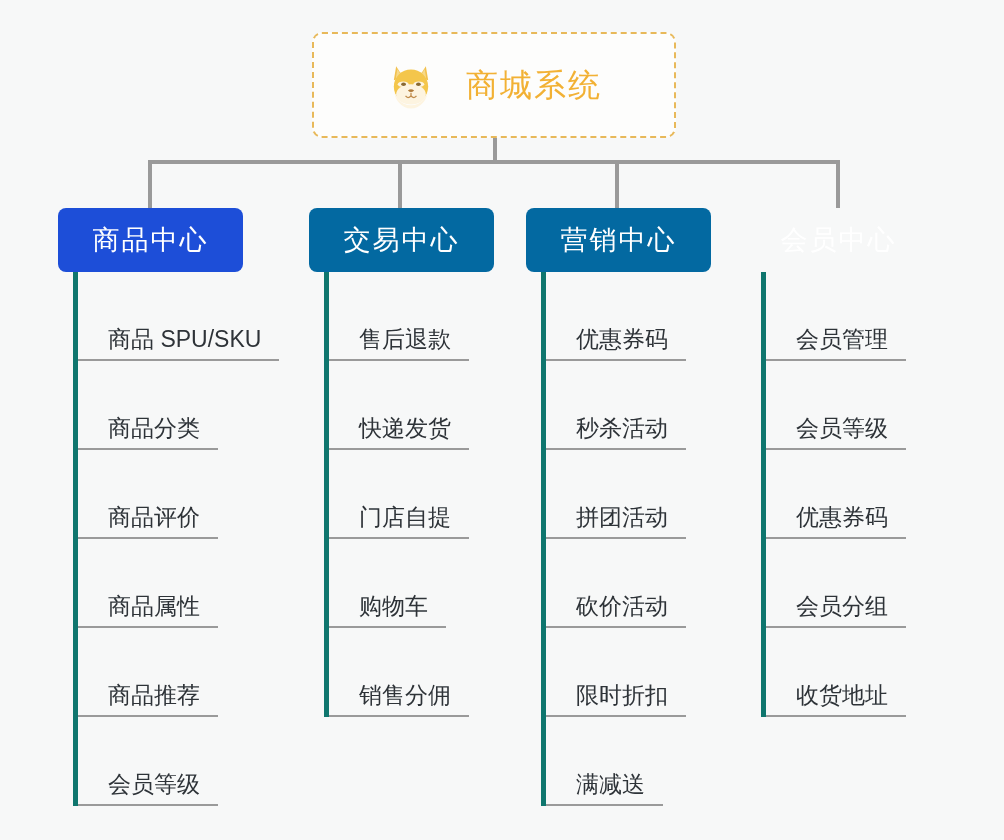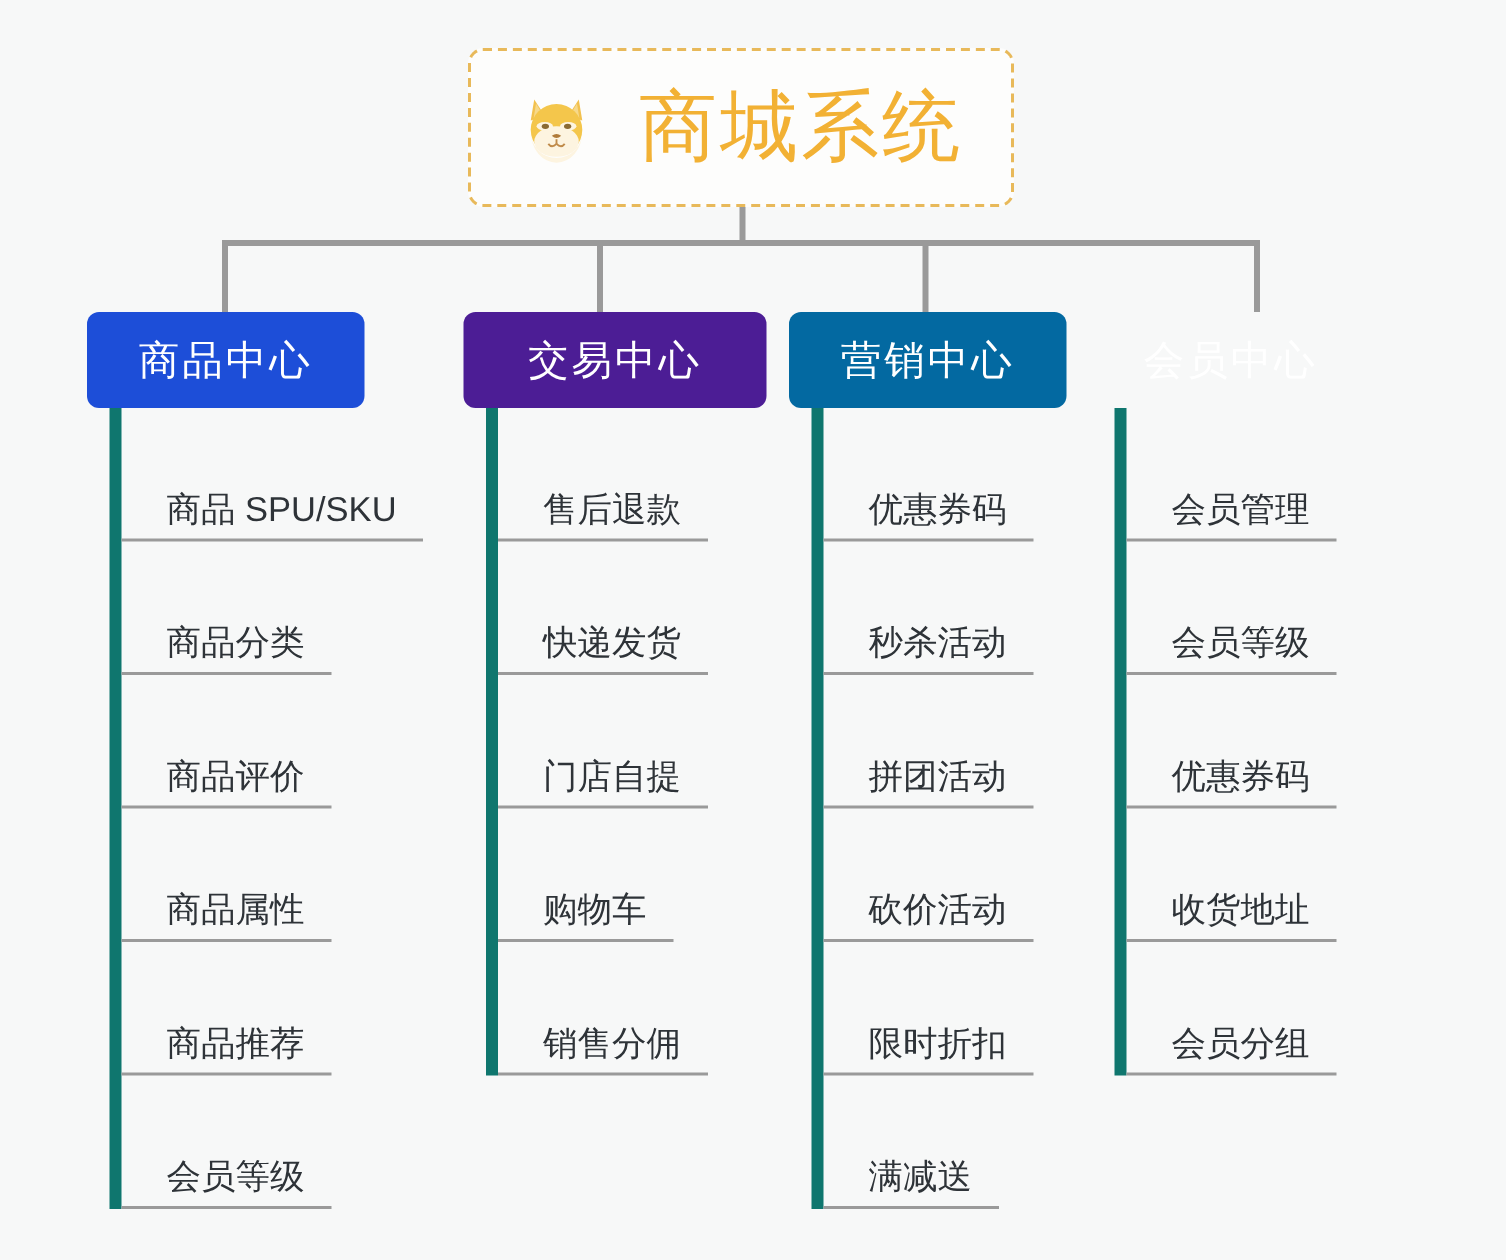--- a/index.html
+++ b/index.html
@@ -40,21 +40,21 @@
   }
   .root-icon {
     font-size: 44px;
     line-height: 1;
     display: block;
     width: 50px;
     height: 50px;
   }
   .root-icon svg { display: block; }
   .root-title {
-    font-size: 52px;
+    font-size: 32px;
     color: #f2b134;
     letter-spacing: 2px;
     white-space: nowrap;
     line-height: 1;
     margin-left: 16px;
   }
 
   
   .conn {
     position: absolute;
@@ -97,21 +97,21 @@
     letter-spacing: 2px;
     white-space: nowrap;
     line-height: 1;
   }
 
   
   .leaf-list {
     position: relative;
     margin-left: 15px;
     padding-left: 0;
-    border-left: 8px solid #0f766e;
+    border-left: 5px solid #0f766e;
   }
   .leaf-item {
     height: 89px;
     position: relative;
     display: flex;
     align-items: flex-end;
     box-sizing: border-box;
   }
   .leaf-underline {
     display: inline-block;
@@ -177,21 +177,21 @@
           </div>
           <div class="leaf-item">
             <span class="leaf-underline"><span class="leaf-label">商品推荐</span></span>
           </div>
           <div class="leaf-item">
             <span class="leaf-underline"><span class="leaf-label">会员等级</span></span>
           </div>
         </div>
       </div>
       <div class="column" style="left: 309px; width: 185px;">
-        <div class="cat-box" style="background: #4c1d95; width: 202px;">
+        <div class="cat-box" style="background: #0369a1; width: 185px;">
           <span class="cat-label">交易中心</span>
         </div>
         <div class="leaf-list">
           <div class="leaf-item">
             <span class="leaf-underline"><span class="leaf-label">售后退款</span></span>
           </div>
           <div class="leaf-item">
             <span class="leaf-underline"><span class="leaf-label">快递发货</span></span>
           </div>
           <div class="leaf-item">
@@ -223,39 +223,39 @@
             <span class="leaf-underline"><span class="leaf-label">砍价活动</span></span>
           </div>
           <div class="leaf-item">
             <span class="leaf-underline"><span class="leaf-label">限时折扣</span></span>
           </div>
           <div class="leaf-item">
             <span class="leaf-underline"><span class="leaf-label">满减送</span></span>
           </div>
         </div>
       </div>
-      <div class="column" style="left: 728px; width: 185px;">
+      <div class="column" style="left: 746px; width: 185px;">
         <div class="cat-box" style="width: 185px;">
           <span class="cat-label">会员中心</span>
         </div>
         <div class="leaf-list">
           <div class="leaf-item">
             <span class="leaf-underline"><span class="leaf-label">会员管理</span></span>
           </div>
           <div class="leaf-item">
             <span class="leaf-underline"><span class="leaf-label">会员等级</span></span>
           </div>
           <div class="leaf-item">
             <span class="leaf-underline"><span class="leaf-label">优惠券码</span></span>
           </div>
           <div class="leaf-item">
+            <span class="leaf-underline"><span class="leaf-label">会员分组</span></span>
+          </div>
+          <div class="leaf-item">
             <span class="leaf-underline"><span class="leaf-label">收货地址</span></span>
-          </div>
-          <div class="leaf-item">
-            <span class="leaf-underline"><span class="leaf-label">会员分组</span></span>
           </div>
         </div>
       </div>
     </div>
 
 <div class="conn conn-drop" style="left: 148px;"></div>
     <div class="conn conn-drop" style="left: 398px;"></div>
     <div class="conn conn-drop" style="left: 615px;"></div>
     <div class="conn conn-drop" style="left: 836px;"></div>
   </div>

